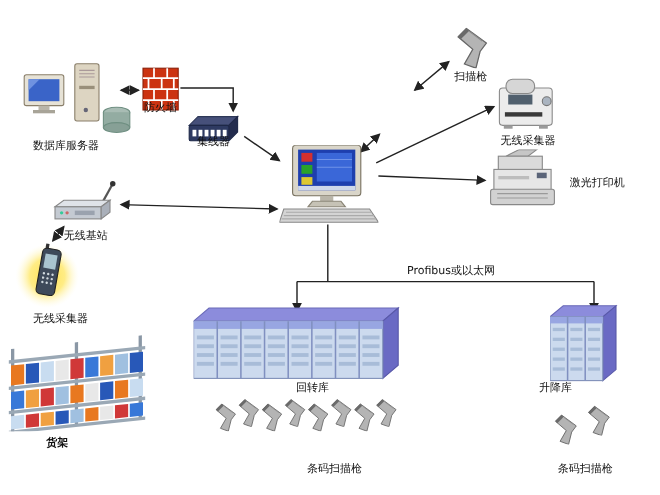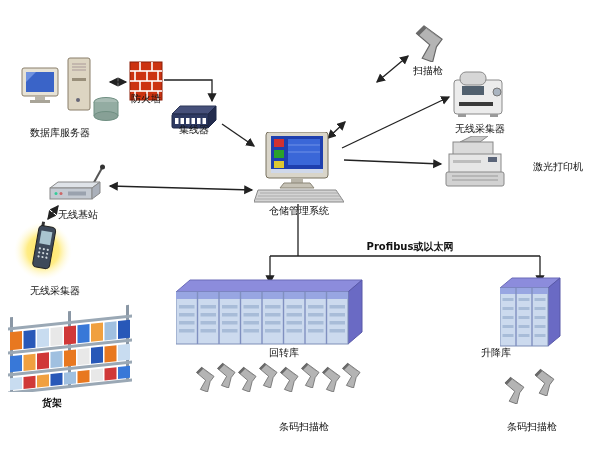--- a/index.html
+++ b/index.html
@@ -5,21 +5,21 @@
   html,body{margin:0;padding:0;background:#fff;}
   #canvas{
     position:relative;width:600px;height:450px;background:#ffffff;overflow:hidden;
     font-family:"DejaVu Sans","Liberation Sans",sans-serif;
   }
   .node{position:absolute;}
   .lbl{
     position:absolute;font-size:10px;line-height:12px;color:#111;
     text-align:center;white-space:nowrap;
   }
-  .lbl.bold{font-weight:bold;text-align:center;}
+  .lbl.bold{font-weight:normal;text-align:center;}
   #edges{position:absolute;left:0;top:0;width:600px;height:450px;}
   svg{display:block;}
 </style>
 </head>
 <body>
 
 <div id="canvas">
 
   <svg id="edges" width="600" height="450" viewBox="0 0 600 450">
     <defs>
@@ -127,21 +127,20 @@
       <line x1="34" y1="20" x2="66" y2="20" stroke="#6f92e8"></line>
       <rect x="17" y="37" width="52" height="4" fill="#cfd8ea"></rect>
       <rect x="37" y="46" width="12" height="5" fill="#b9b5a9"></rect>
       <polygon points="30,51 56,51 60,56 26,56" fill="#c6c2b6" stroke="#8a8577"></polygon>
       <polygon points="4,58 82,58 90,70 0,70" fill="#d4d4d4" stroke="#888"></polygon>
       <line x1="6" y1="61" x2="84" y2="61" stroke="#aaa"></line>
       <line x1="4" y1="64" x2="86" y2="64" stroke="#aaa"></line>
       <line x1="2" y1="67" x2="88" y2="67" stroke="#aaa"></line>
     </svg>
   </div>
-  <div class="lbl" style="left:254px;top:205px;width:90px;">仓储管理系统</div>
 
 
   <div class="node" style="left:404px;top:24px;">
     <svg width="44" height="40" viewBox="0 0 44 40">
       <use href="#gun" x="3" y="0" width="38" height="38"></use>
     </svg>
   </div>
   <div class="lbl" style="left:404px;top:65px;width:48px;">扫描枪</div>
 
   <div class="node" style="left:452px;top:70px;">
@@ -162,21 +161,21 @@
       <polygon points="16,6 28,0 44,0 36,6" fill="#c6c6c6" stroke="#888"></polygon>
       <rect x="9" y="6" width="40" height="14" fill="#dadada" stroke="#888"></rect>
       <rect x="5" y="18" width="52" height="20" fill="#e6e6e6" stroke="#888"></rect>
       <rect x="2" y="36" width="58" height="14" rx="2" fill="#d2d2d2" stroke="#888"></rect>
       <line x1="8" y1="40" x2="54" y2="40" stroke="#9a9a9a"></line>
       <line x1="8" y1="44" x2="54" y2="44" stroke="#9a9a9a"></line>
       <rect x="44" y="21" width="9" height="5" fill="#5a6478"></rect>
       <rect x="9" y="24" width="28" height="3" fill="#bdbdbd"></rect>
     </svg>
   </div>
-  <div class="lbl" style="left:526px;top:161px;width:64px;text-align:center;">激光打印机</div>
+  <div class="lbl" style="left:504px;top:161px;width:64px;text-align:right;">激光打印机</div>
 
   <div class="node" style="left:42px;top:162px;">
     <svg width="66" height="46" viewBox="0 0 66 46">
       <line x1="50" y1="24" x2="60" y2="6" stroke="#555" stroke-width="2"></line>
       <circle cx="60.5" cy="5" r="2.5" fill="#333"></circle>
       <polygon points="8,26 16,20 58,20 50,26" fill="#dfe3e8" stroke="#888"></polygon>
       <rect x="8" y="26" width="42" height="11" fill="#c4cad2" stroke="#888"></rect>
       <polygon points="50,26 58,20 58,31 50,37" fill="#aab0ba" stroke="#888"></polygon>
       <circle cx="14" cy="31.5" r="1.5" fill="#3c9"></circle>
       <circle cx="19" cy="31.5" r="1.5" fill="#c66"></circle>
@@ -329,21 +328,21 @@
           <rect x="18.5" y="49" width="11" height="3"></rect>
           <rect x="18.5" y="58" width="11" height="3"></rect>
         <rect x="34.5" y="22" width="11" height="3"></rect>
           <rect x="34.5" y="31" width="11" height="3"></rect>
           <rect x="34.5" y="40" width="11" height="3"></rect>
           <rect x="34.5" y="49" width="11" height="3"></rect>
           <rect x="34.5" y="58" width="11" height="3"></rect>
       </g>
     </svg>
   </div>
-  <div class="lbl" style="left:472px;top:347px;width:48px;">升降库</div>
+  <div class="lbl" style="left:472px;top:347px;width:48px;text-align:right;">升降库</div>
 
   <div class="node" style="left:190px;top:350px;">
     <svg width="172" height="66" viewBox="0 0 172 66">
       <use href="#gun" x="0" y="16" width="26" height="26"></use>
       <use href="#gun" x="21" y="12" width="26" height="26"></use>
       <use href="#gun" x="42" y="16" width="26" height="26"></use>
       <use href="#gun" x="63" y="12" width="26" height="26"></use>
       <use href="#gun" x="84" y="16" width="26" height="26"></use>
       <use href="#gun" x="105" y="12" width="26" height="26"></use>
       <use href="#gun" x="126" y="16" width="26" height="26"></use>

